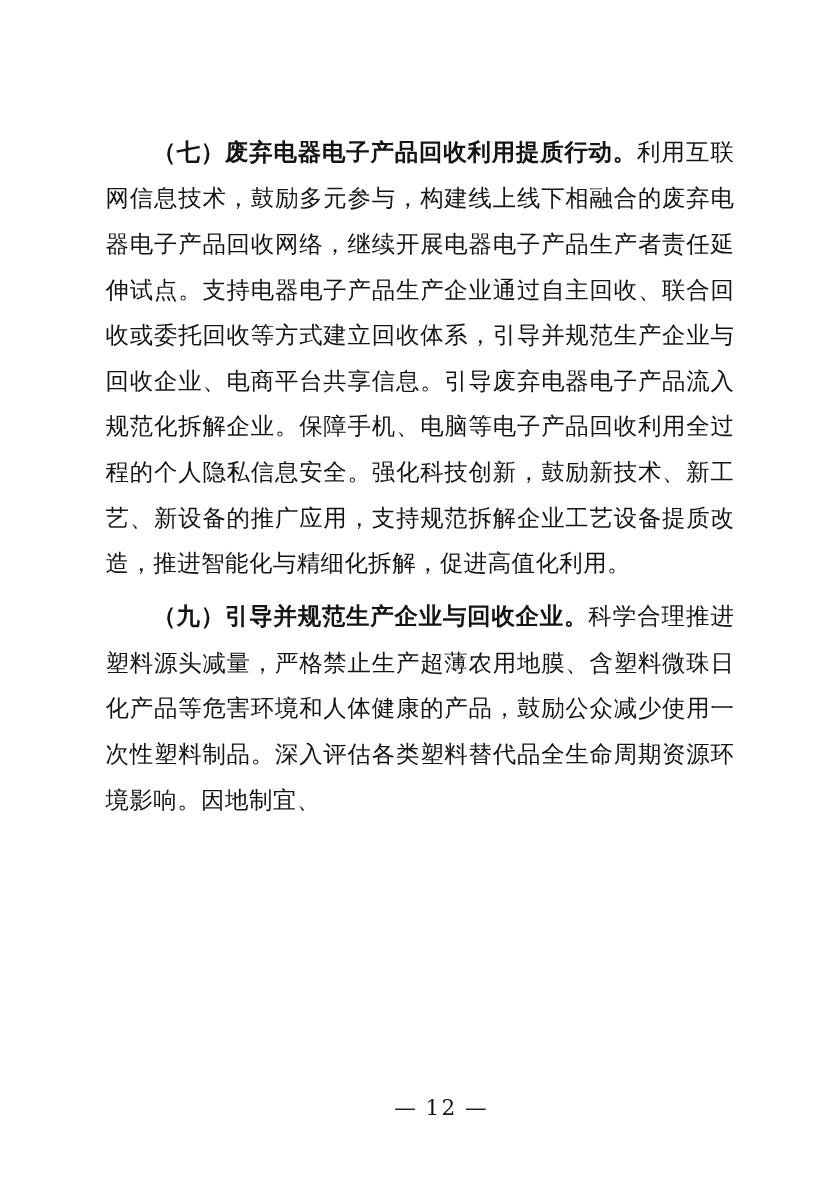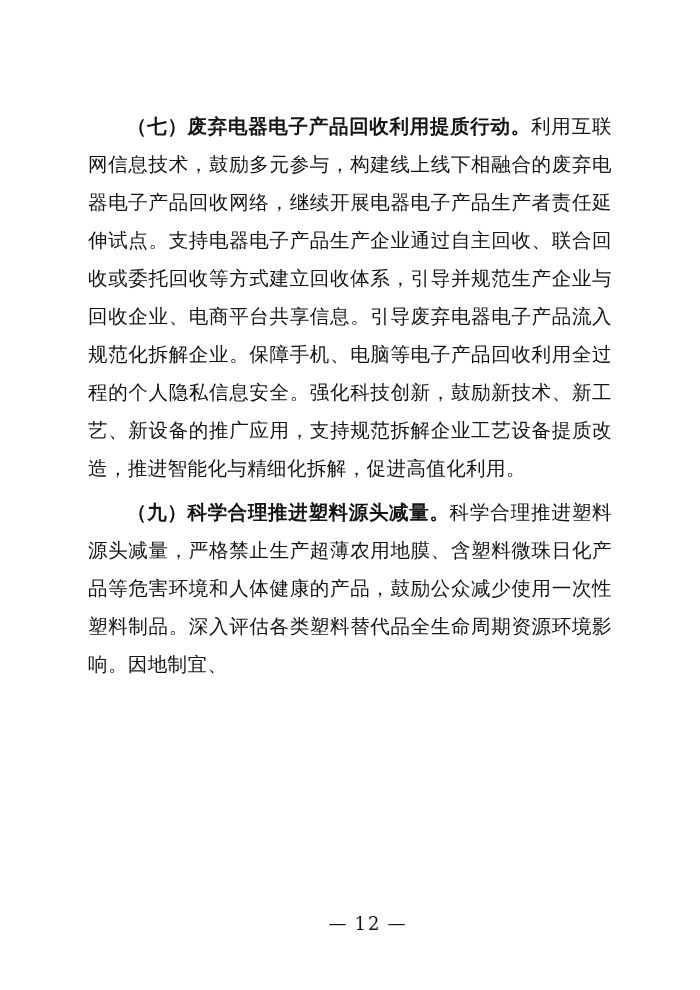--- a/index.html
+++ b/index.html
@@ -37,21 +37,21 @@
     font-size: 19.5px;
     line-height: 38px;
     text-align: justify;
     text-justify: inter-ideograph;
     letter-spacing: 0.4px;
   }
   .para:last-of-type {
     margin-bottom: 0;
   }
   .heading-run {
-    font-family: Liberation Serif, serif;
+    font-family: Liberation Mono, monospace;
     font-weight: 600;
     letter-spacing: 0.2px;
     margin-top: 13px;
   }
   .footer {
     position: absolute;
     left: 0;
     right: 0;
     bottom: 56px;
     text-align: center;
@@ -72,21 +72,21 @@
 </head>
 <body>
 
 <div class="page">
 
   <div class="body-text">
 
     <p class="para"><span class="heading-run">（七）废弃电器电子产品回收利用提质行动。</span><span>利用互联网信息技术，鼓励多元参与，构建线上线下相融合的废弃电器电子产品回收网络，继续开展电器电子产品生产者责任延伸试点。支持电器电子产品生产企业通过自主回收、联合回收或委托回收等方式建立回收体系，引导并规范生产企业与回收企业、电商平台共享信息。引导废弃电器电子产品流入规范化拆解企业。保障手机、电脑等电子产品回收利用全过程的个人隐私信息安全。强化科技创新，鼓励新技术、新工艺、新设备的推广应用，支持规范拆解企业工艺设备提质改造，推进智能化与精细化拆解，促进高值化利用。</span></p>
 
 
-    <p class="para"><span class="heading-run">（九）科学合理推进塑料源头减量。</span><span>科学合理推进塑料源头减量，严格禁止生产超薄农用地膜、含塑料微珠日化产品等危害环境和人体健康的产品，鼓励公众减少使用一次性塑料制品。深入评估各类塑料替代品全生命周期资源环境影响。因地制宜、</span></p>
+    <p class="para"><span class="heading-run">（九）引导并规范生产企业与回收企业。</span><span>科学合理推进塑料源头减量，严格禁止生产超薄农用地膜、含塑料微珠日化产品等危害环境和人体健康的产品，鼓励公众减少使用一次性塑料制品。深入评估各类塑料替代品全生命周期资源环境影响。因地制宜、</span></p>
 
   </div>
 
   <div class="footer">
     <span class="pagenum-wrap"><span class="dash">—</span><span>12</span><span class="dash">—</span></span>
   </div>
 
 </div>
 
 </body></html>

